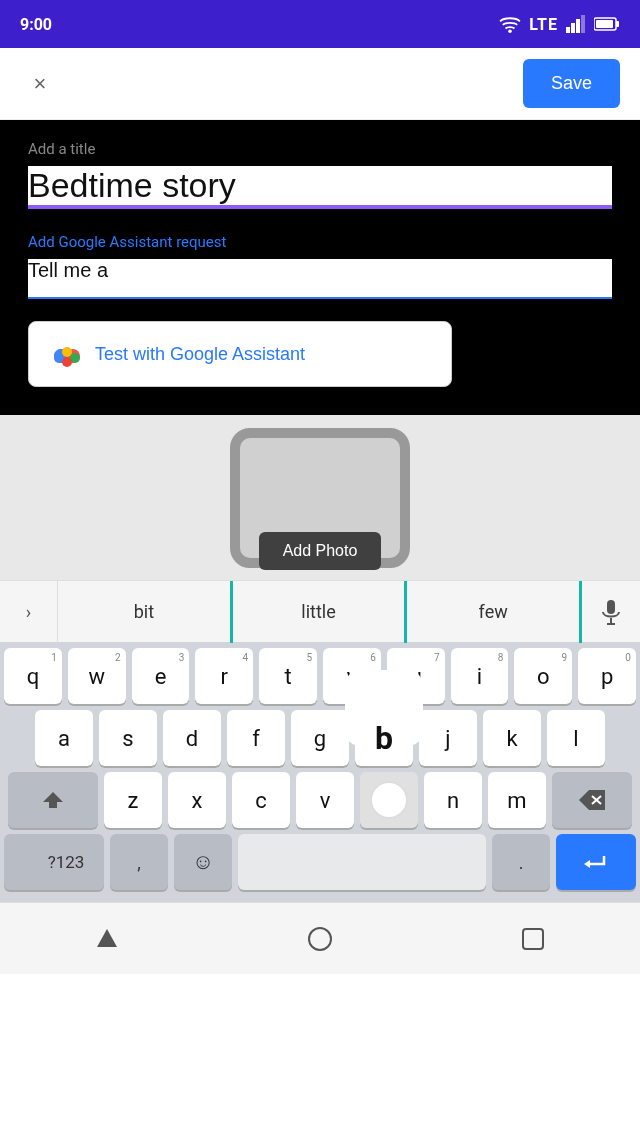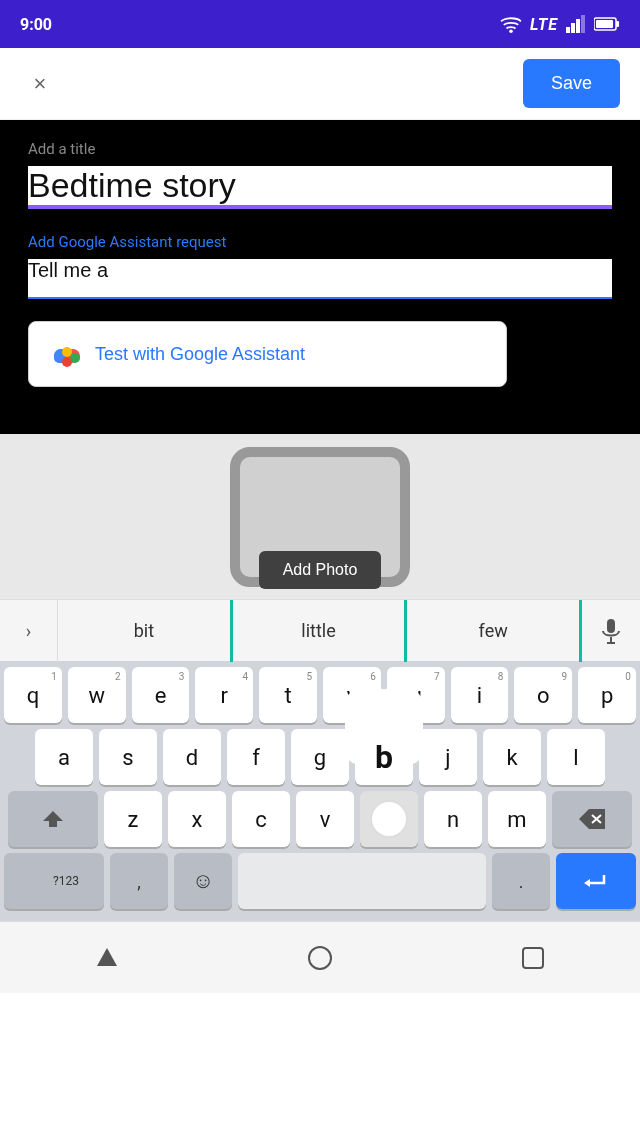--- a/index.html
+++ b/index.html
@@ -23,21 +23,20 @@
       color: white;
     }
     .status-time {
       font-size: 16px;
       font-weight: bold;
     }
     .status-icons {
       display: flex;
       align-items: center;
       gap: 8px;
-      font-style: italic;
     }
 
     
     .app-bar {
       background: #fff;
       height: 72px;
       display: flex;
       align-items: center;
       justify-content: space-between;
       padding: 0 20px;
@@ -107,22 +106,22 @@
       align-items: center;
       gap: 10px;
       border: 1.5px solid #ccc;
       border-radius: 8px;
       padding: 14px 20px;
       background: white;
       cursor: pointer;
       font-size: 18px;
       color: #2979ff;
       font-weight: 500;
-      width: 479px;
-      margin-bottom: 27px;
+      width: 424px;
+      margin-bottom: 8px;
     }
 
     
     .photo-area {
       background: #e8e8e8;
       height: 165px;
       display: flex;
       align-items: center;
       justify-content: center;
       position: relative;
@@ -419,21 +418,21 @@
     <div class="key key-special key-delete">
       <svg width="26" height="20" viewBox="0 0 26 20" fill="#555">
         <path d="M10 0 L26 0 L26 20 L10 20 L0 10 Z" fill="#555"></path>
         <line x1="13" y1="6" x2="22" y2="14" stroke="white" stroke-width="2"></line>
         <line x1="22" y1="6" x2="13" y2="14" stroke="white" stroke-width="2"></line>
       </svg>
     </div>
   </div>
 
   <div class="key-row">
-    <div class="key key-special key-wide" style="font-size:12px;padding-left:24px;">?123</div>
+    <div class="key key-special key-wide" style="font-size:17px;padding-left:24px;">?123</div>
     <div class="key key-special">,</div>
     <div class="key key-special" style="font-size:22px;">☺</div>
     <div class="key key-space"></div>
     <div class="key key-special">.</div>
     <div class="key key-enter">
       <svg width="24" height="20" viewBox="0 0 24 20" fill="white">
         <path d="M20 4 L20 12 L4 12" stroke="white" stroke-width="2.5" fill="none"></path>
         <polygon points="0,12 6,8 6,16" fill="white"></polygon>
       </svg>
     </div>

